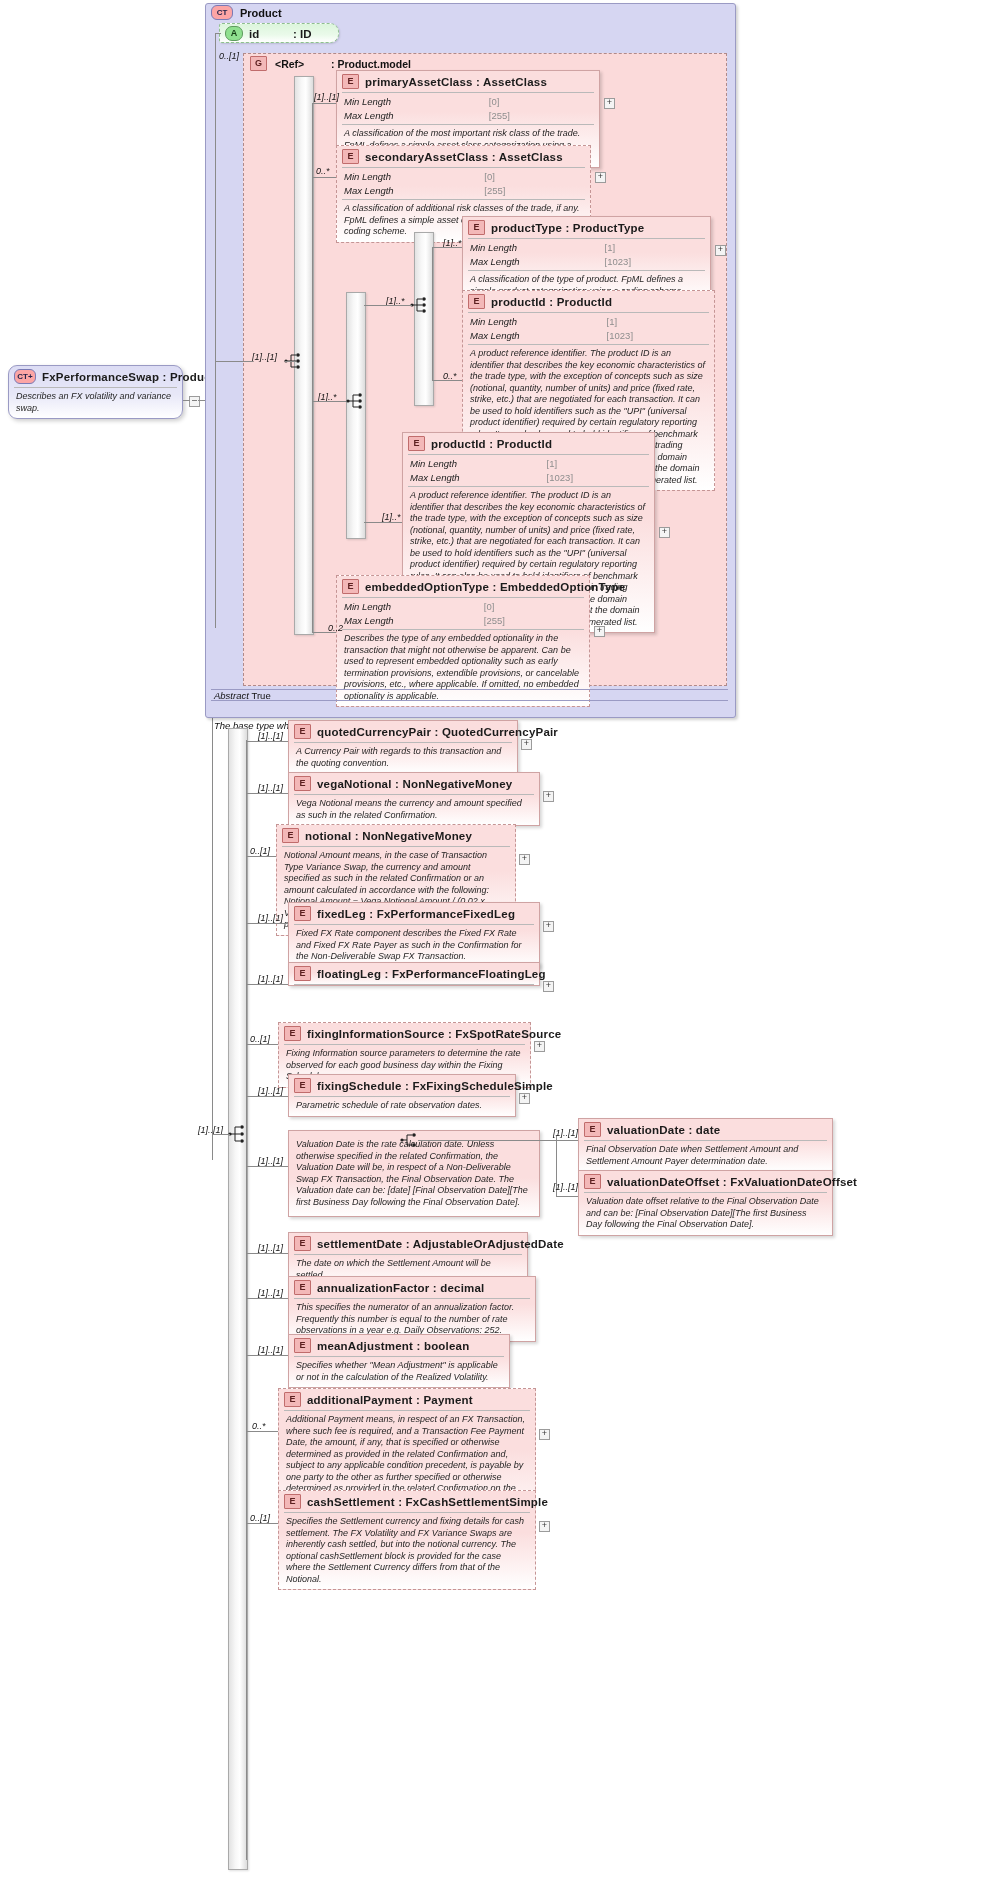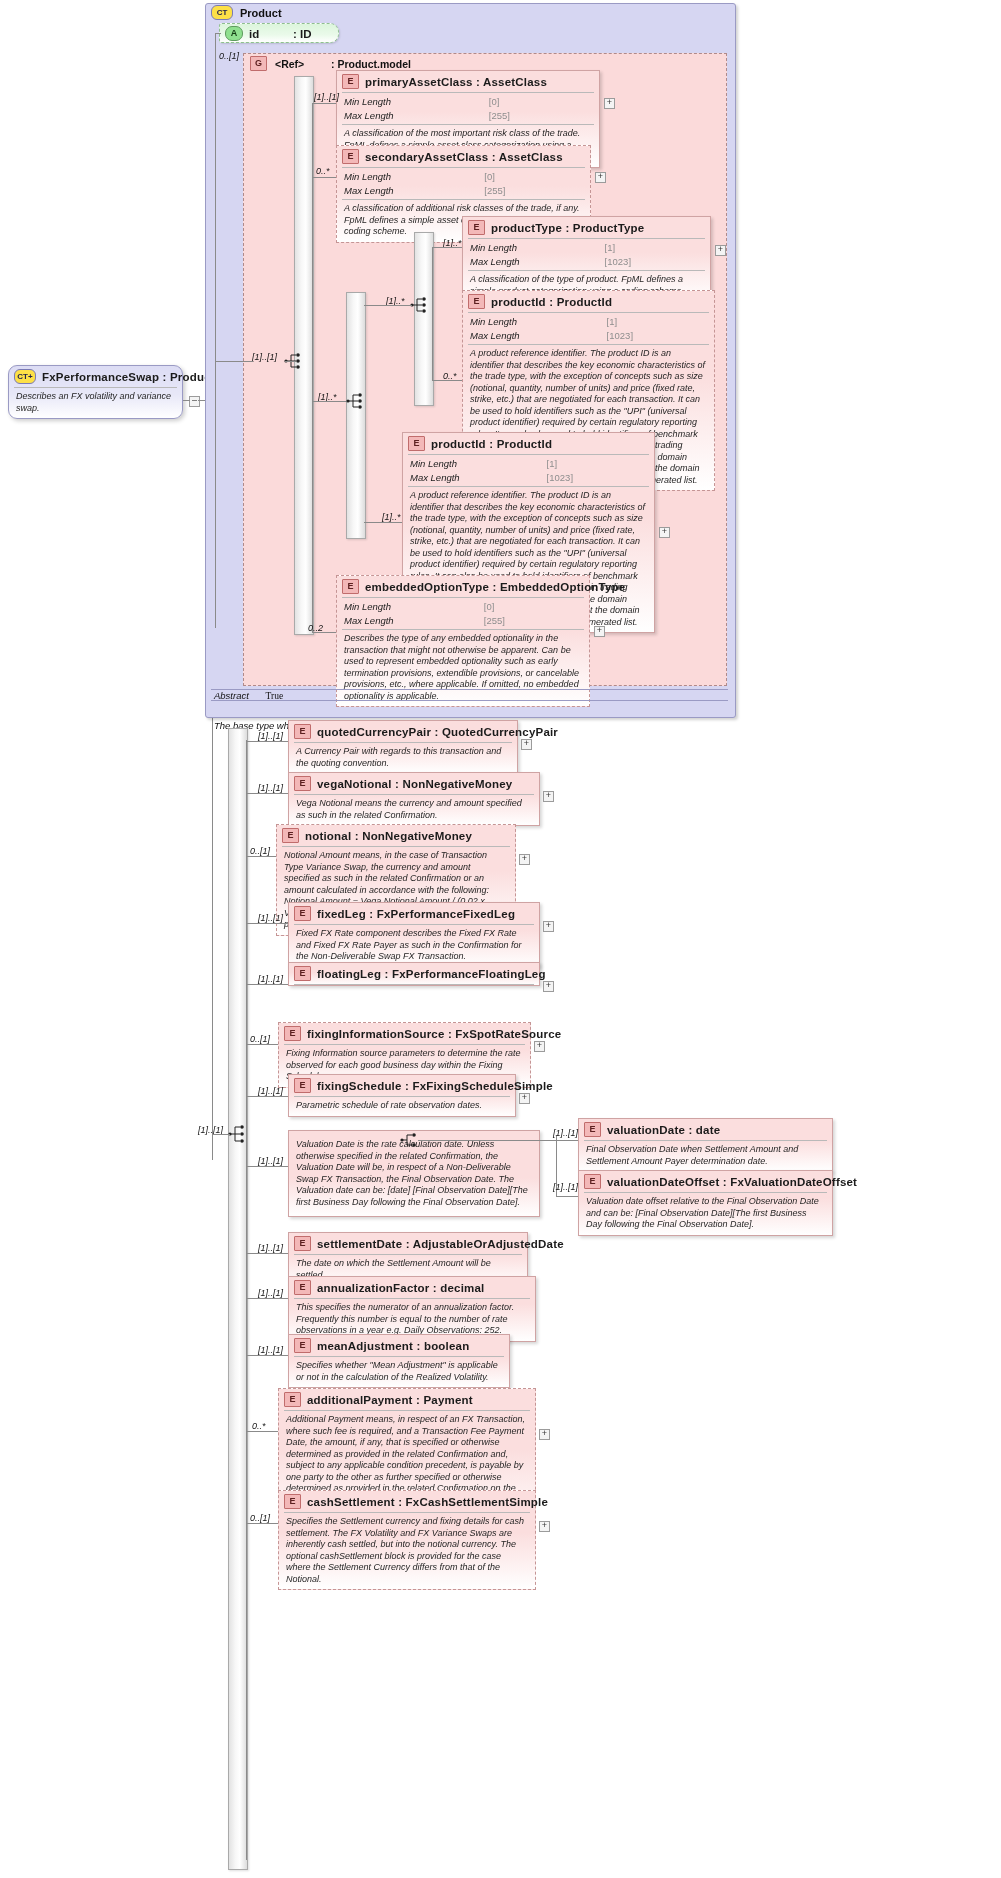--- a/index.html
+++ b/index.html
@@ -10,21 +10,21 @@
   .node .hdr .nm{letter-spacing:.2px;}
   .node .sep{height:1px;background:#b9b9b9;margin:0 5px;}
   .node .facets{display:grid;grid-template-columns:auto auto;gap:3px 12px;padding:3px 6px 3px 7px;font-size:9.5px;font-style:italic;color:#222;}
   .node .facets .v{font-style:normal;color:#8e8e8e;}
   .node .desc{padding:3px 7px 4px 7px;font-size:9px;font-style:italic;color:#1f1f1f;line-height:1.28;}
   
   .ico{display:inline-block;width:15px;height:13px;line-height:13px;text-align:center;font-size:9px;font-weight:bold;font-style:normal;
        border:1px solid #c06c6c;background:#f3b8b8;color:#5c2020;border-radius:1px;flex:0 0 auto;}
   .ico.g{border-color:#c06c6c;background:#f3b8b8;}
   .ico.a{border:1px solid #5f9c5f;background:#8fe08f;color:#143d14;border-radius:7px;width:16px;}
-  .ico.ct{border:1px solid #7a7ab5;background:#fde047;color:#23234a;border-radius:6px;width:20px;font-size:8px;}
+  .ico.ct{border:1px solid #7a7ab5;background:#fca5a5;color:#23234a;border-radius:6px;width:20px;font-size:8px;}
   
   .e-solid{border:1px solid #cfa3a3;background:linear-gradient(180deg,#fbdede 0%,#fbdede 42%,#ffffff 100%);box-shadow:2px 2px 3px rgba(0,0,0,.16);}
   .e-dash{border:1px dashed #c59595;background:linear-gradient(180deg,#fbdede 0%,#fbdede 42%,#ffffff 100%);}
   .e-solid.plain{background:linear-gradient(180deg,#fbdede 0%,#fbdede 55%,#ffffff 100%);}
   
   .ct-box{border:1px solid #9a9ac4;background:#d6d6f2;border-radius:3px;box-shadow:2px 2px 3px rgba(0,0,0,.18);}
   .grp-box{border:1px dashed #b08a8a;background:#fbdada;}
   
   .attr{border:1px dashed #8fbf8f;background:linear-gradient(180deg,#dcf5dc 0%,#eafaea 60%,#ffffff 100%);border-radius:3px 9px 9px 3px;
         box-shadow:1px 1px 2px rgba(0,0,0,.13);}
@@ -233,28 +233,28 @@
   <div class="sep"></div>
   <div class="facets">
     <span>Min Length</span>
     <span class="v">[0]</span>
     <span>Max Length</span>
     <span class="v">[255]</span>
   </div>
   <div class="sep"></div>
   <div class="desc">Describes the type of any embedded optionality in the transaction that might not otherwise be apparent. Can be used to represent embedded optionality such as early termination provisions, extendible provisions, or cancelable provisions, etc., where applicable. If omitted, no embedded optionality is applicable.</div>
 </div>
-<div class="card" style="left:308px;top:623px;">0..2</div>
+<div class="card" style="left:328px;top:623px;">0..2</div>
 <div class="ln lnh" style="left:312px;top:632px;width:24px;"></div>
 <div class="exp" style="left:594px;top:626px;">+</div>
 
 <div class="ln lnh" style="left:211px;top:689px;width:517px;background:#9a9ac4;"></div>
 <div class="abstract" style="left:214px;top:690px;">
   <span>Abstract</span>
-  <span style="font-style:normal;margin-left:14px;font-family:Liberation Serif, serif;">True</span>
+  <span style="font-style:normal;margin-left:0;">True</span>
 </div>
 <div class="ln lnh" style="left:211px;top:700px;width:517px;background:#9a9ac4;"></div>
 <div class="abstract" style="left:214px;top:720px;">The base type which all FpML products extend.</div>
 
 <div class="seqbar" style="position:absolute;left:228px;top:728px;width:18px;height:1140px;"></div>
 <div class="seqg" style="left:228px;top:1125px;">
   <svg width="20" height="18" viewBox="0 0 20 18">
       <circle cx="2" cy="9" r="1.6" fill="#222"></circle>
       <path d="M2 9 H7 M7 2 V16 M7 2 H12 M7 9 H12 M7 16 H12" stroke="#222" fill="none" stroke-width="1"></path>
       <circle cx="14" cy="2" r="1.8" fill="#222"></circle>

